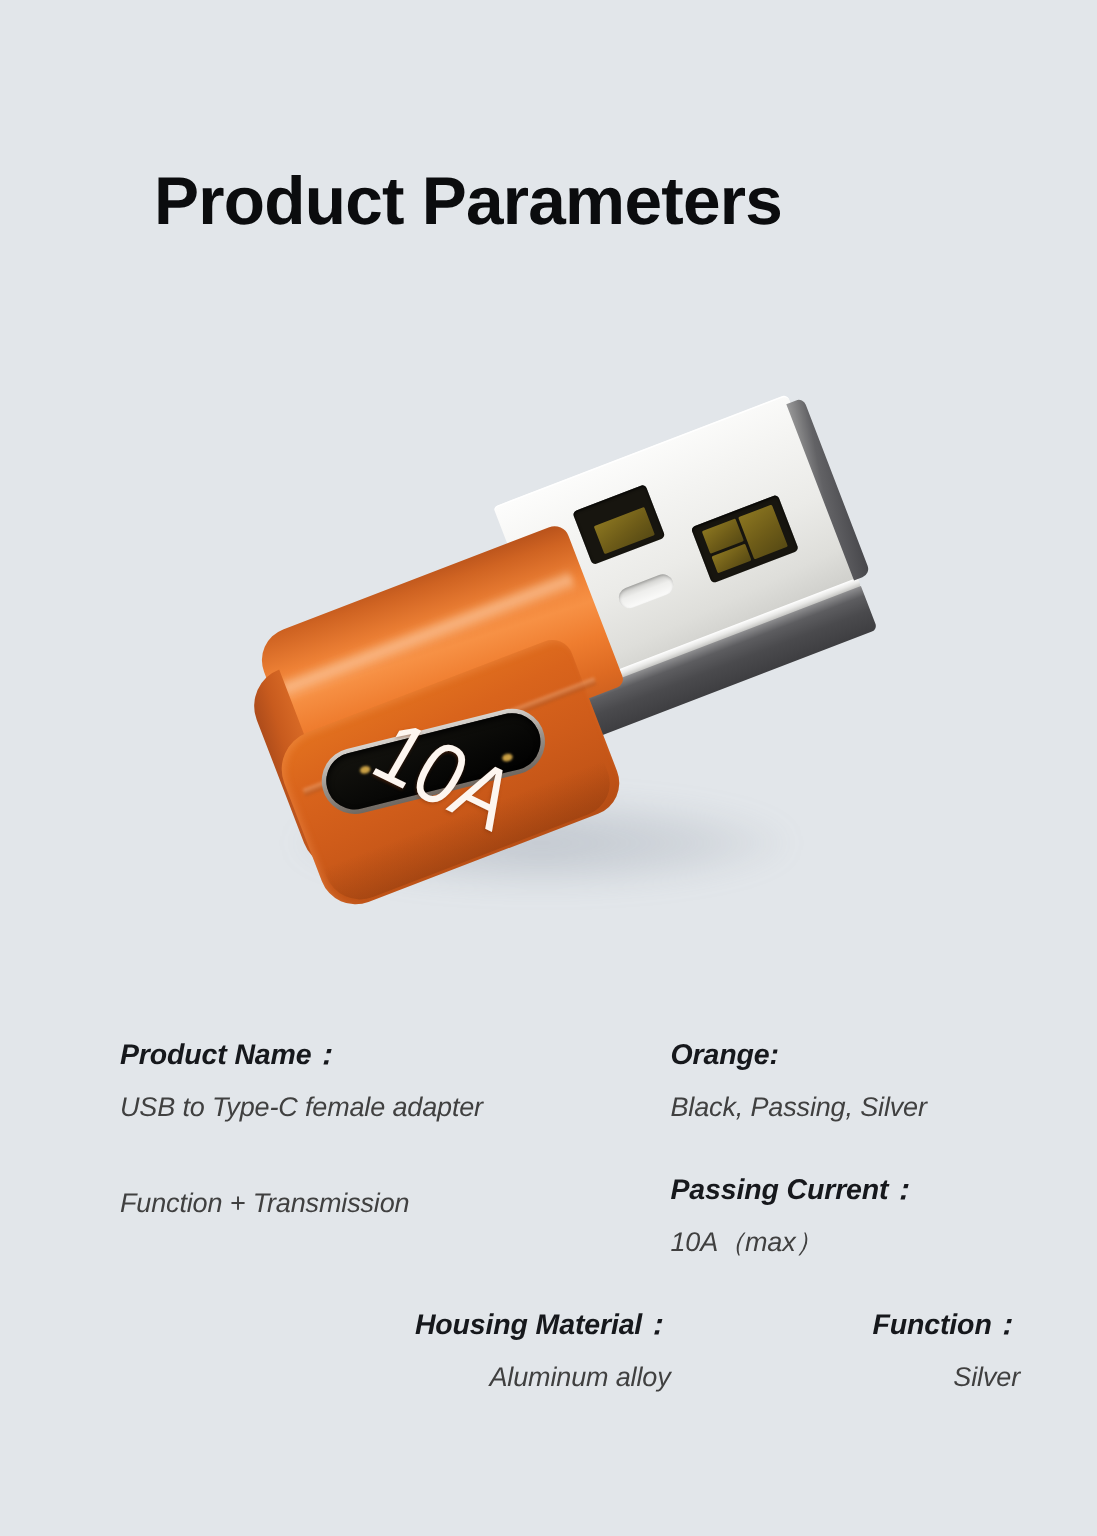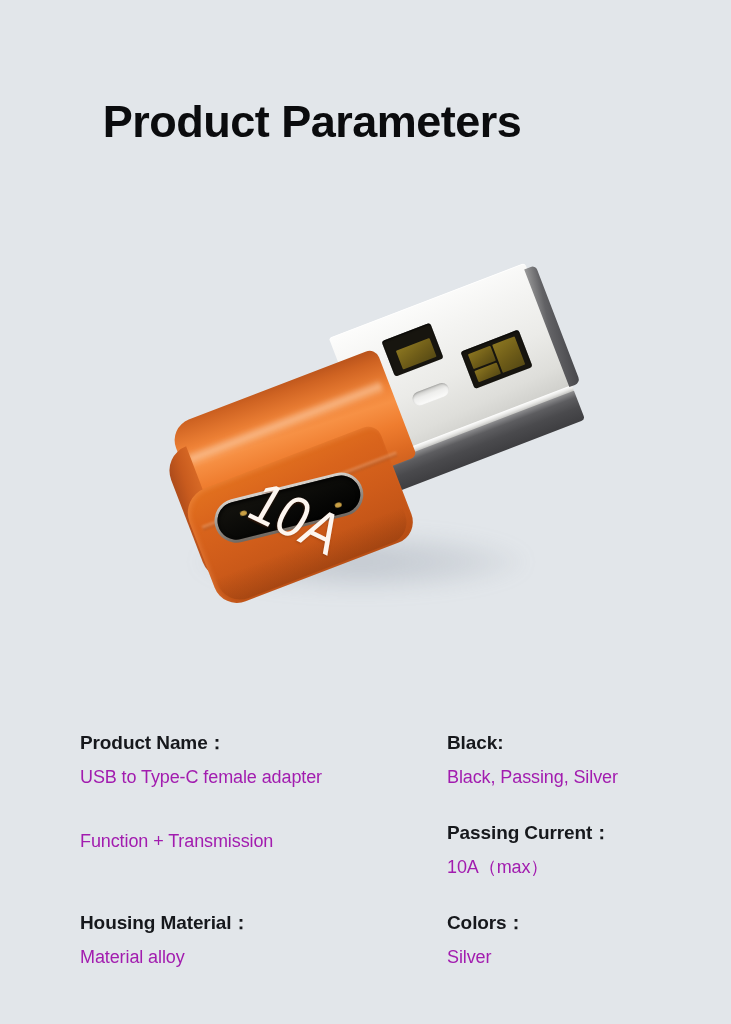--- a/index.html
+++ b/index.html
@@ -12,21 +12,21 @@
     height: 1024px;
     position: relative;
     overflow: hidden;
     font-family: "Liberation Sans", sans-serif;
     -webkit-font-smoothing: antialiased;
   }
 
   
   .page-title {
     position: absolute;
-    top: 98px;
+    top: 110px;
     left: 0;
     width: 624px;
     text-align: center;
     font-size: 45px;
     font-weight: bold;
     letter-spacing: -0.5px;
     color: #0b0c0e;
     line-height: 1.05;
   }
 
@@ -280,44 +280,45 @@
     transform-origin: 0 0;
     text-shadow: 0 1px 2px rgba(120,48,10,0.45);
     line-height: 1;
     white-space: nowrap;
   }
 
   
   .specs {
     position: absolute;
     left: 80px;
-    top: 730px;
+    top: 691px;
     width: 600px;
+    font-style: italic;
   }
   .spec-row {
     display: flex;
     margin-bottom: 31px;
   }
-  .spec-row:last-child { margin-bottom: 0; }
+  .spec-row:last-child { margin-bottom: 0; text-align: right; }
   .spec-cell {
     width: 367px;
     flex: 0 0 auto;
   }
   .spec-cell.right { width: 233px; }
   .spec-label {
     font-size: 19px;
     font-weight: bold;
     color: #16181c;
     line-height: 1.35;
     letter-spacing: -0.1px;
   }
   .spec-value {
     font-size: 18px;
     font-weight: normal;
-    color: #a21caf;
+    color: #404040;
     line-height: 1.35;
     margin-top: 9px;
     letter-spacing: -0.1px;
   }
 </style>
 </head>
 <body style="background: rgb(226, 230, 234);">
 
 <div class="page-title">Product Parameters</div>
 
@@ -365,39 +366,39 @@
 </div>
 
 <div class="specs">
 
   <div class="spec-row">
     <div class="spec-cell">
       <div class="spec-label">Product Name：</div>
       <div class="spec-value">USB  to Type-C female adapter</div>
     </div>
     <div class="spec-cell right">
-      <div class="spec-label">Black:</div>
+      <div class="spec-label">Orange:</div>
       <div class="spec-value">Black, Passing,  Silver</div>
     </div>
   </div>
 
   <div class="spec-row">
     <div class="spec-cell">
       <div class="spec-value">Function + Transmission</div>
     </div>
     <div class="spec-cell right">
       <div class="spec-label">Passing Current：</div>
       <div class="spec-value">10A（max）</div>
     </div>
   </div>
 
   <div class="spec-row">
     <div class="spec-cell">
       <div class="spec-label">Housing Material：</div>
-      <div class="spec-value">Material alloy</div>
+      <div class="spec-value">Aluminum alloy</div>
     </div>
     <div class="spec-cell right">
-      <div class="spec-label">Colors：</div>
+      <div class="spec-label">Function：</div>
       <div class="spec-value">Silver</div>
     </div>
   </div>
 
 </div>
 
 </body></html>

